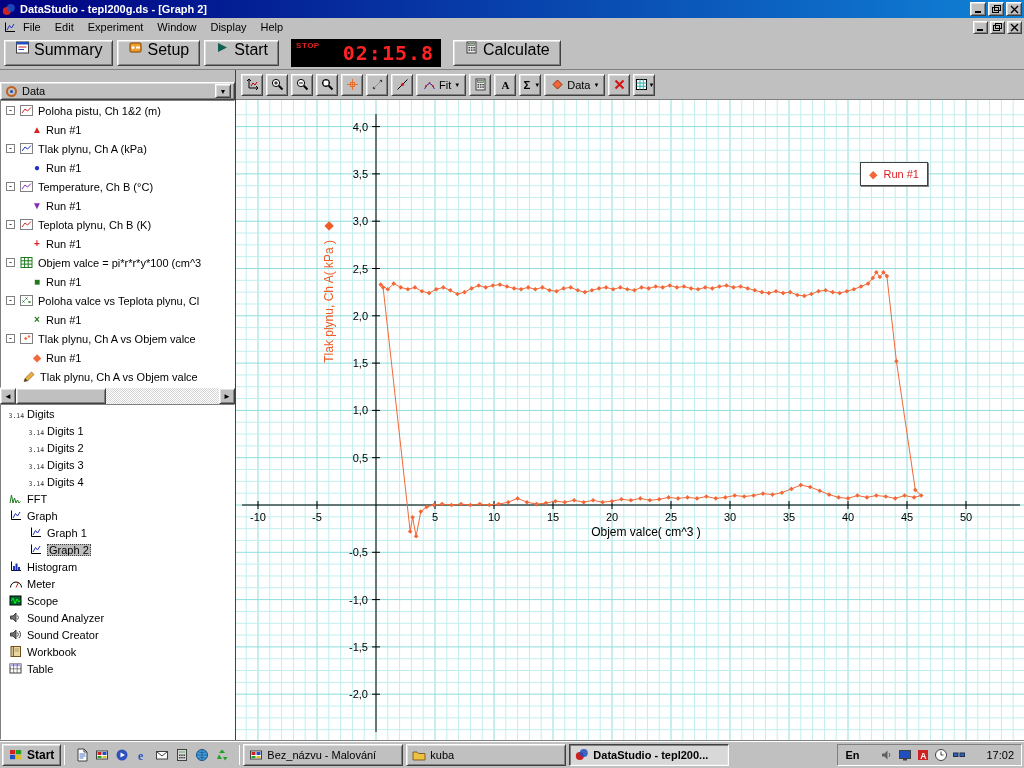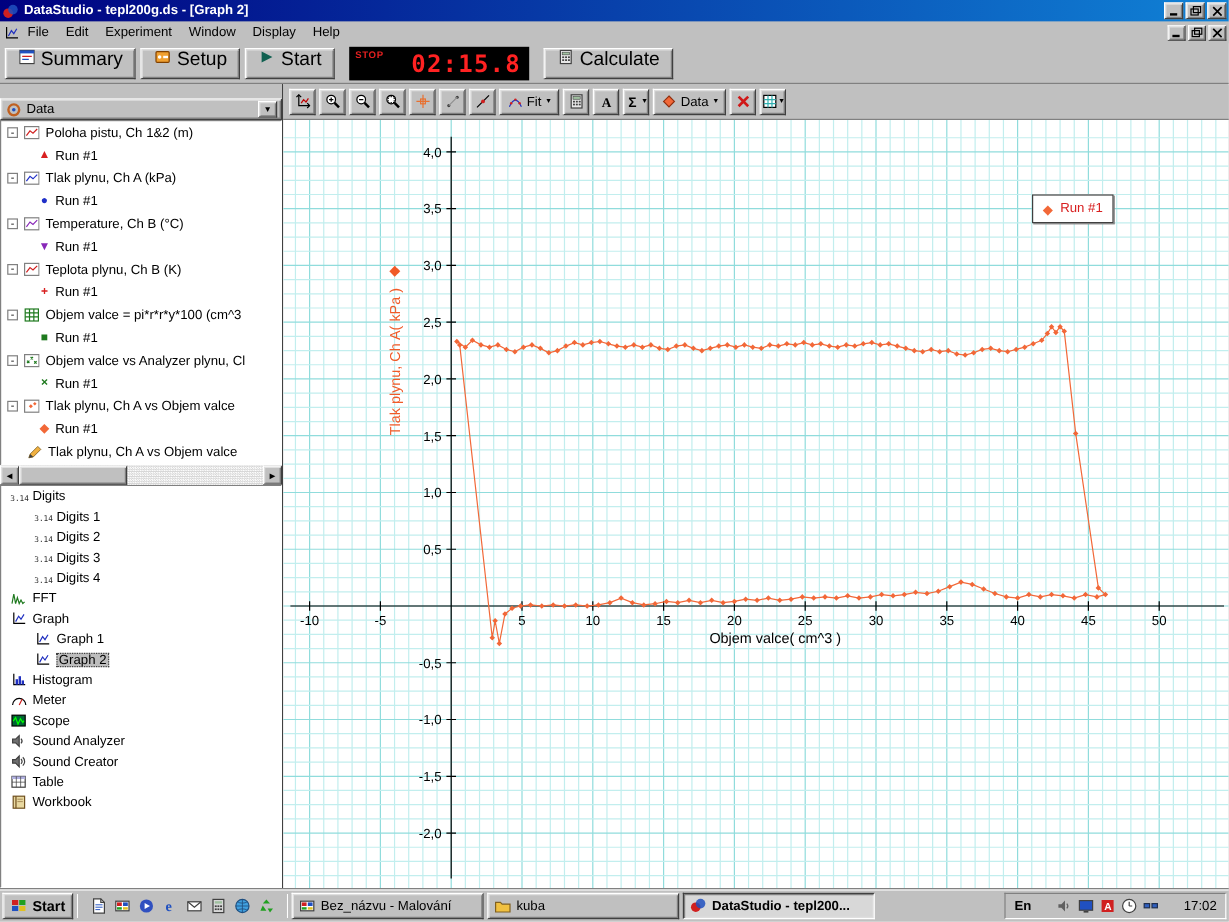--- a/index.html
+++ b/index.html
@@ -290,21 +290,21 @@
             <span class="tlabel">Run #1</span>
           </div>
           <div class="trow">
             <span class="minus">-</span>
             <span class="ticon">
               <svg width="13" height="13" viewBox="0 0 13 13">
                 <rect x="0.5" y="1.5" width="12" height="10" fill="#fff" stroke="#808080"></rect>
                 <path d="M2.5,8.5 L4.5,6.5 M2.5,6.5 L4.5,8.5 M5.5,5.5 L7.5,3.5 M5.5,3.5 L7.5,5.5 M8.5,9 L10.5,7 M8.5,7 L10.5,9" stroke="#1f7a1f"></path>
               </svg>
             </span>
-            <span class="tlabel">Objem valce vs Analyzer plynu, Cl</span>
+            <span class="tlabel">Poloha valce vs Teplota plynu, Cl</span>
           </div>
           <div class="trow">
             <span class="run-marker" style="color:#1f7a1f">×</span>
             <span class="tlabel">Run #1</span>
           </div>
           <div class="trow">
             <span class="minus">-</span>
             <span class="ticon">
               <svg width="13" height="13" viewBox="0 0 13 13">
                 <rect x="0.5" y="1.5" width="12" height="10" fill="#fff" stroke="#808080"></rect>
@@ -455,39 +455,39 @@
               <svg width="13" height="13" viewBox="0 0 13 13">
                 <polygon points="1.5,5 4,5 7,2 7,11 4,8 1.5,8" fill="#707070" stroke="#404040"></polygon>
                 <path d="M8.5,4.5 A3,3 0 0 1 8.5,8.5 M10,3 A4.8,4.8 0 0 1 10,10" fill="none" stroke="#404040"></path>
               </svg>
             </span>
             <span class="tlabel">Sound Creator</span>
           </div>
           <div class="trow">
             <span class="ticon">
               <svg width="13" height="13" viewBox="0 0 13 13">
+                <rect x="2" y="1.5" width="9.5" height="10" fill="#e8d8a0" stroke="#705020"></rect>
+                <line x1="4.3" y1="1.5" x2="4.3" y2="11.5" stroke="#705020"></line>
+                <line x1="5.5" y1="4" x2="10" y2="4" stroke="#907040" stroke-width="0.6"></line>
+                <line x1="5.5" y1="6" x2="10" y2="6" stroke="#907040" stroke-width="0.6"></line>
+              </svg>
+            </span>
+            <span class="tlabel">Workbook</span>
+          </div>
+          <div class="trow">
+            <span class="ticon">
+              <svg width="13" height="13" viewBox="0 0 13 13">
                 <rect x="1" y="2" width="11" height="9" fill="#fff" stroke="#404040"></rect>
                 <rect x="1" y="2" width="11" height="2.2" fill="#b0b0e0"></rect>
                 <line x1="4.6" y1="2" x2="4.6" y2="11" stroke="#404040" stroke-width="0.6"></line>
                 <line x1="8.2" y1="2" x2="8.2" y2="11" stroke="#404040" stroke-width="0.6"></line>
                 <line x1="1" y1="6.8" x2="12" y2="6.8" stroke="#404040" stroke-width="0.6"></line>
               </svg>
             </span>
             <span class="tlabel">Table</span>
-          </div>
-          <div class="trow">
-            <span class="ticon">
-              <svg width="13" height="13" viewBox="0 0 13 13">
-                <rect x="2" y="1.5" width="9.5" height="10" fill="#e8d8a0" stroke="#705020"></rect>
-                <line x1="4.3" y1="1.5" x2="4.3" y2="11.5" stroke="#705020"></line>
-                <line x1="5.5" y1="4" x2="10" y2="4" stroke="#907040" stroke-width="0.6"></line>
-                <line x1="5.5" y1="6" x2="10" y2="6" stroke="#907040" stroke-width="0.6"></line>
-              </svg>
-            </span>
-            <span class="tlabel">Workbook</span>
           </div>
         </div>
     </div>
 
     <div class="main">
       <div class="graph-toolbar" id="graph-toolbar">
           <button class="tbtn raised">
             <span class="bicon">
               <svg width="13" height="13" viewBox="0 0 13 13">
                 <path d="M3,1 V10 H12" fill="none" stroke="#000"></path>

